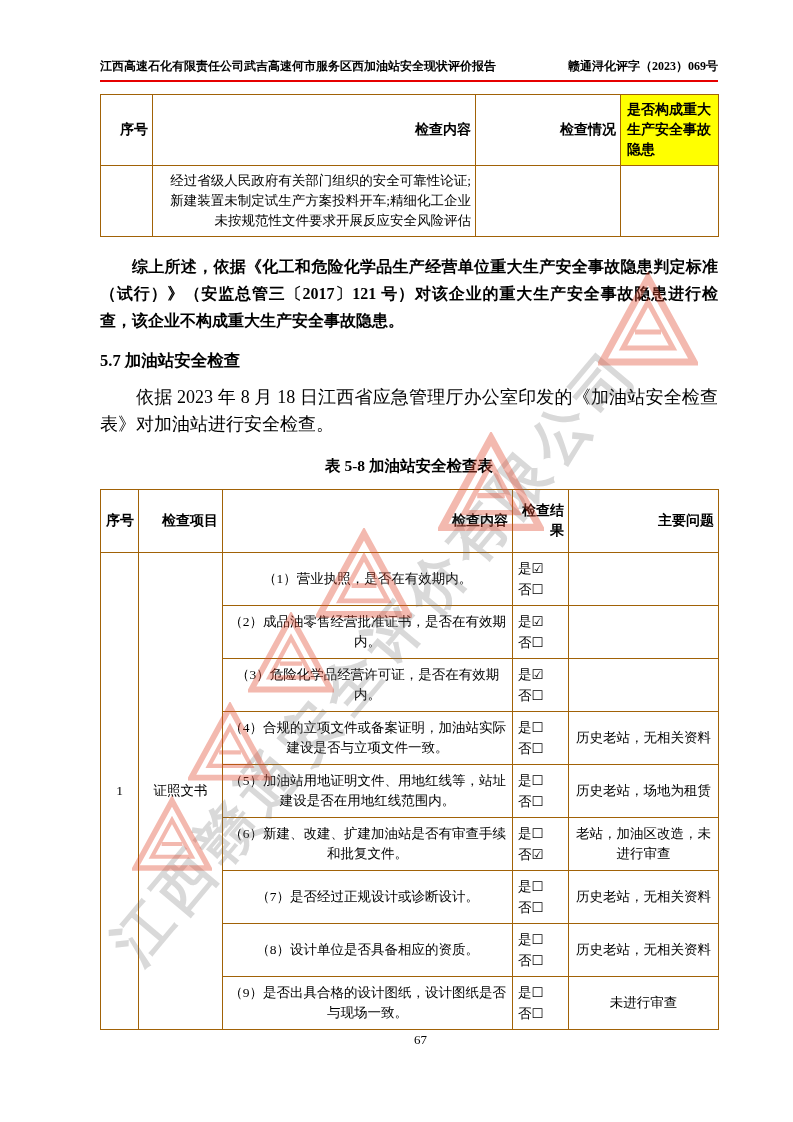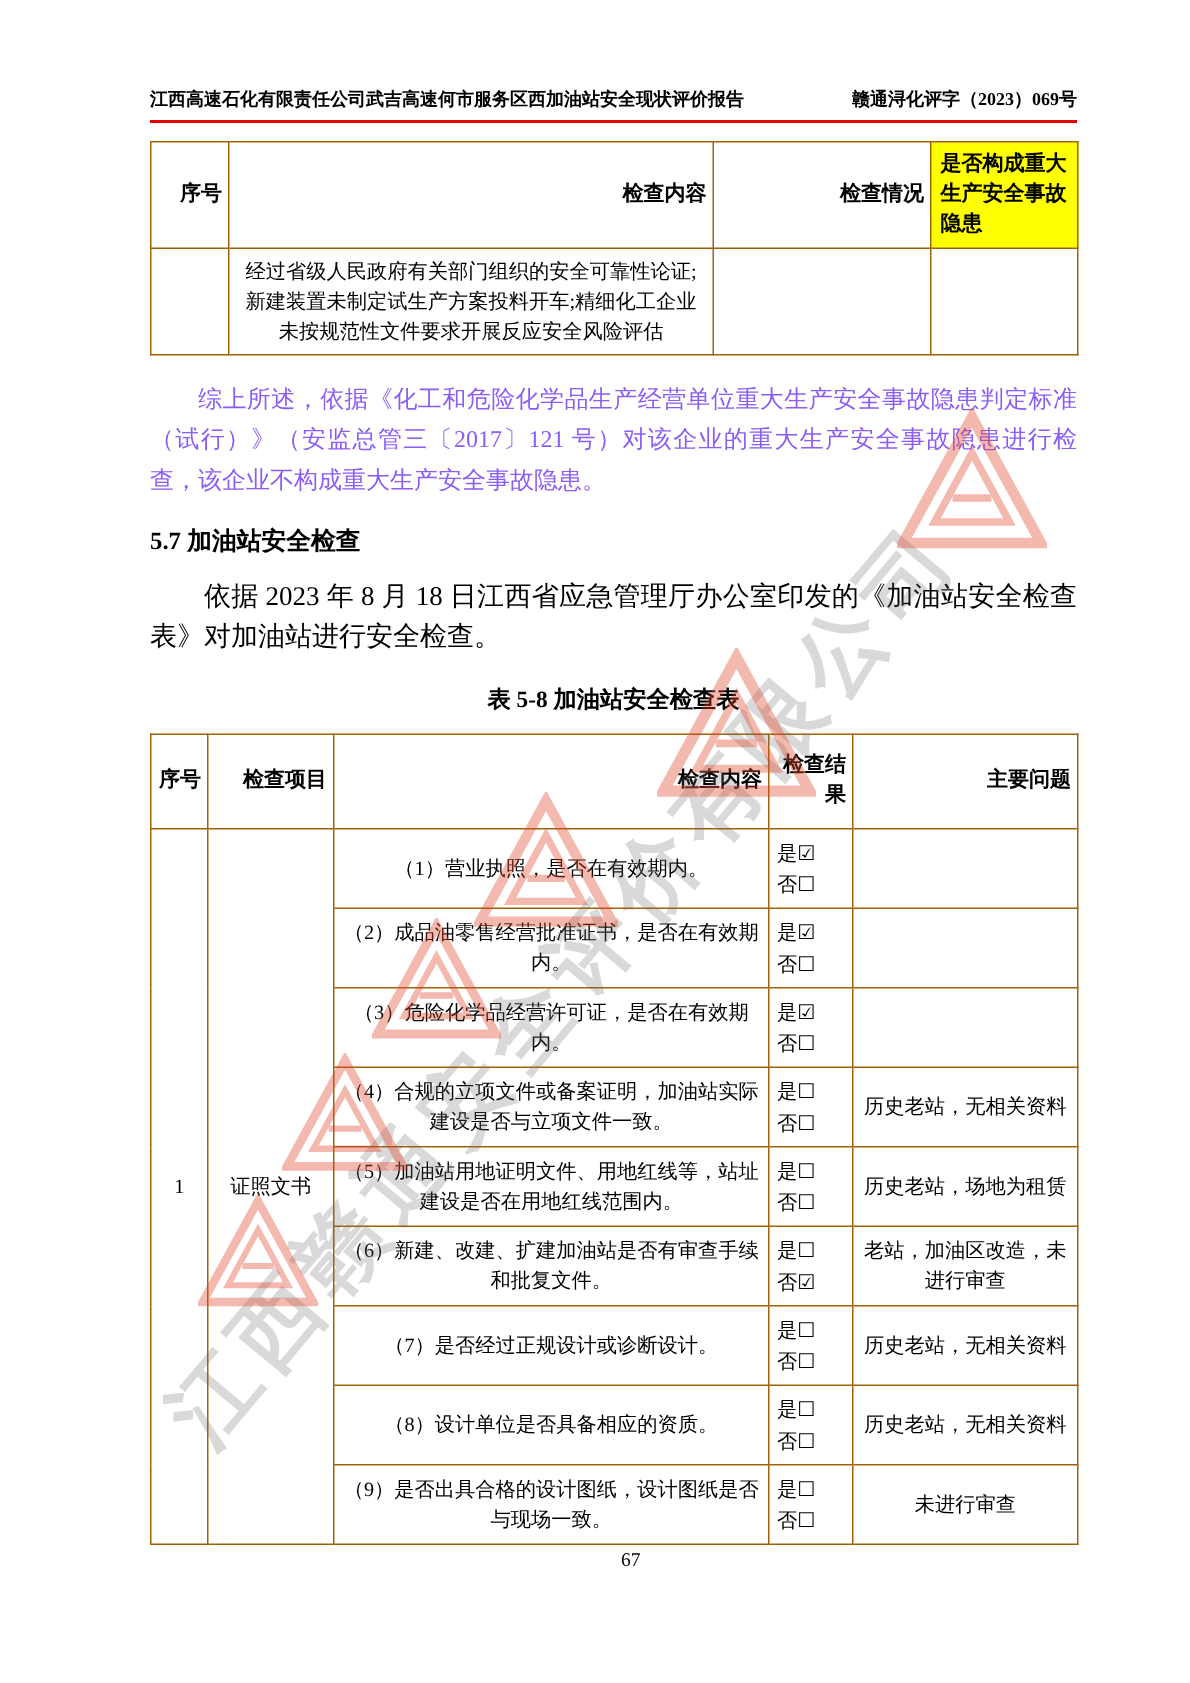--- a/index.html
+++ b/index.html
@@ -16,29 +16,29 @@
   }
   .doc-header .hl-left{letter-spacing:0px;}
   
   table{border-collapse:collapse;width:618px;table-layout:fixed;}
   th,td{border:1px solid #a16207;padding:5px 4px;font-size:13.5px;line-height:20px;
         text-align:center;vertical-align:middle;word-break:break-all;}
   th{font-weight:bold;font-size:14px;text-align:right;}
   .t1{margin-top:12px;}
   .t1 thead th{height:52px;}
   .t1 .hl-yellow{background:#ffff00;text-align:left;padding-left:6px;}
-  .t1 .row-tall td{height:52px;}
+  .t1 .row-tall td{height:52px;text-align:right;}
   .t2{margin-top:8px;}
   .t2 thead th{height:52px;}
   .res-cell{text-align:left;padding-left:5px;}
   .res-cell div{line-height:21px;}
   
   .conclusion{
-    margin-top:16px;font-size:16px;font-weight:normal;line-height:27px;
-    text-align:justify;text-indent:2em;color:#8b5cf6;
+    margin-top:16px;font-size:16px;font-weight:bold;line-height:27px;
+    text-align:justify;text-indent:2em;color:#000000;
   }
   .section-heading{margin-top:4px;font-size:16.5px;font-weight:bold;}
   .para{margin-top:12px;font-size:18px;line-height:27px;text-align:justify;text-indent:2em;}
   .caption{margin-top:12px;margin-bottom:12px;text-align:center;font-size:15.5px;font-weight:bold;}
   .page-number{position:absolute;left:0;top:1032px;width:793px;text-align:center;font-size:13px;padding-left:24px;}
   
   .wm-layer{position:absolute;left:0;top:0;width:793px;height:1122px;pointer-events:none;z-index:5;}
   .wm-text{
     position:absolute;left:95px;top:930px;transform:rotate(-50deg);transform-origin:0 0;
     font-size:58px;letter-spacing:7px;font-weight:bold;color:rgba(110,110,110,0.26);white-space:nowrap;

